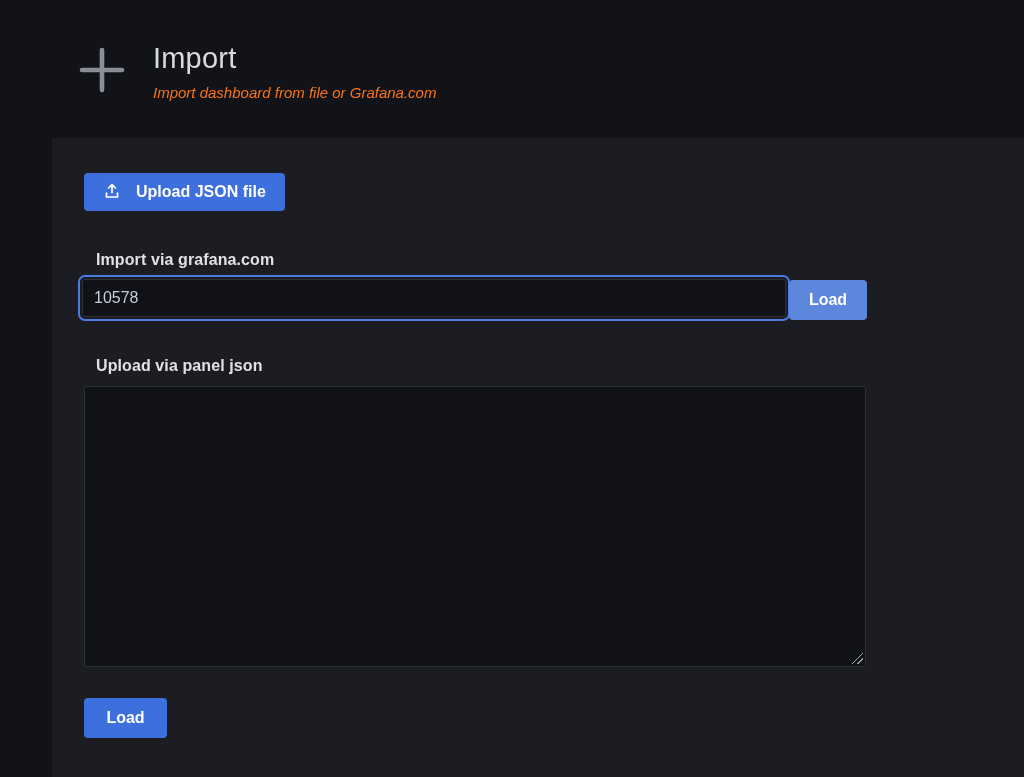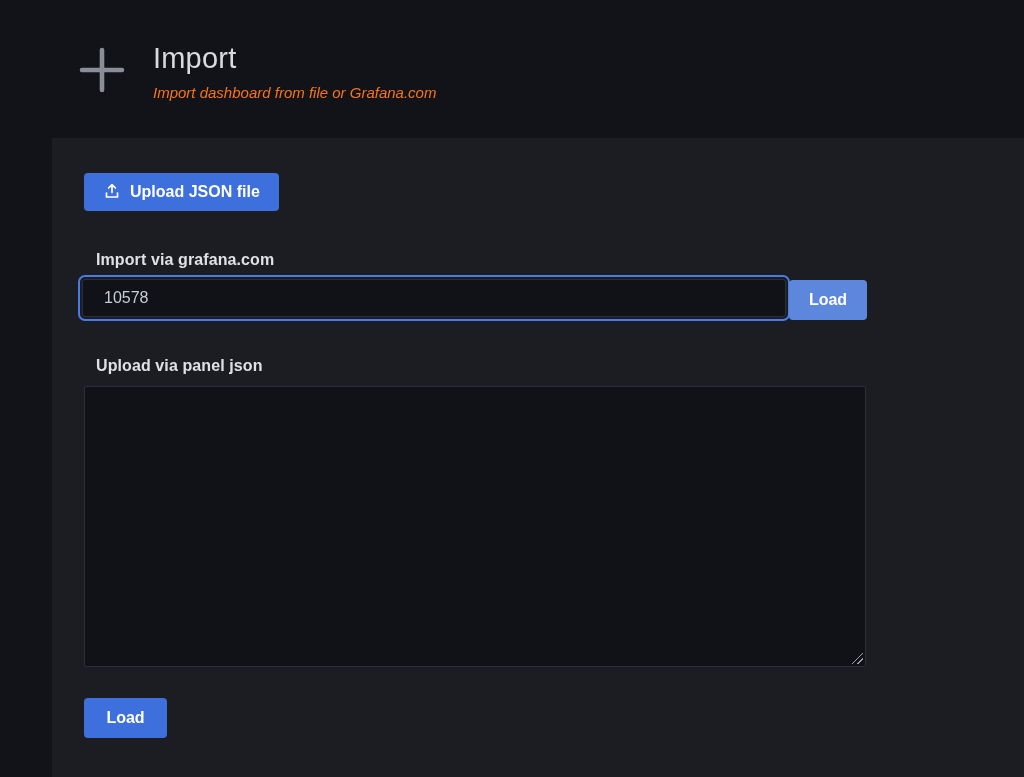--- a/index.html
+++ b/index.html
@@ -34,42 +34,42 @@
     display: inline-flex; align-items: center; justify-content: center;
     border: none; border-radius: 4px; cursor: pointer;
     color: #ffffff; font-weight: 700; font-size: 16px;
     font-family: "Liberation Sans", "DejaVu Sans", sans-serif;
   }
   .btn-primary { background: #3d6fdd; }
   .btn-light   { background: #5d87dc; }
 
   .upload-btn {
     position: absolute; left: 32px; top: 35px;
-    height: 38px; padding: 0 19px; gap: 9px;
+    height: 38px; padding: 0 19px; gap: 15px;
   }
   .upload-icon { display: inline-flex; margin-top: -2px; }
 
   .field-label {
     position: absolute; left: 44px;
     font-size: 16px; font-weight: 700; color: #e0e1e6; letter-spacing: .1px;
   }
   .label-gcom { top: 113px; }
   .label-json { top: 219px; }
 
   .focus-wrap {
     position: absolute; left: 26px; top: 137px;
     width: 712px; height: 46px;
     border: 2px solid #4a7be4; border-radius: 7px;
     padding: 2px; background: transparent;
   }
   .gcom-input {
     width: 100%; height: 38px;
     background: #101217; color: #c8cdd4;
     border: 1px solid #2c2f36; border-radius: 3px;
-    font-size: 16px; padding: 0 21px;
+    font-size: 16px; padding: 0 11px;
     font-family: "Liberation Sans", "DejaVu Sans", sans-serif;
     outline: none;
   }
   .load-top {
     position: absolute; left: 737px; top: 142px;
     width: 78px; height: 40px;
   }
 
   .json-area {
     position: absolute; left: 32px; top: 248px;

